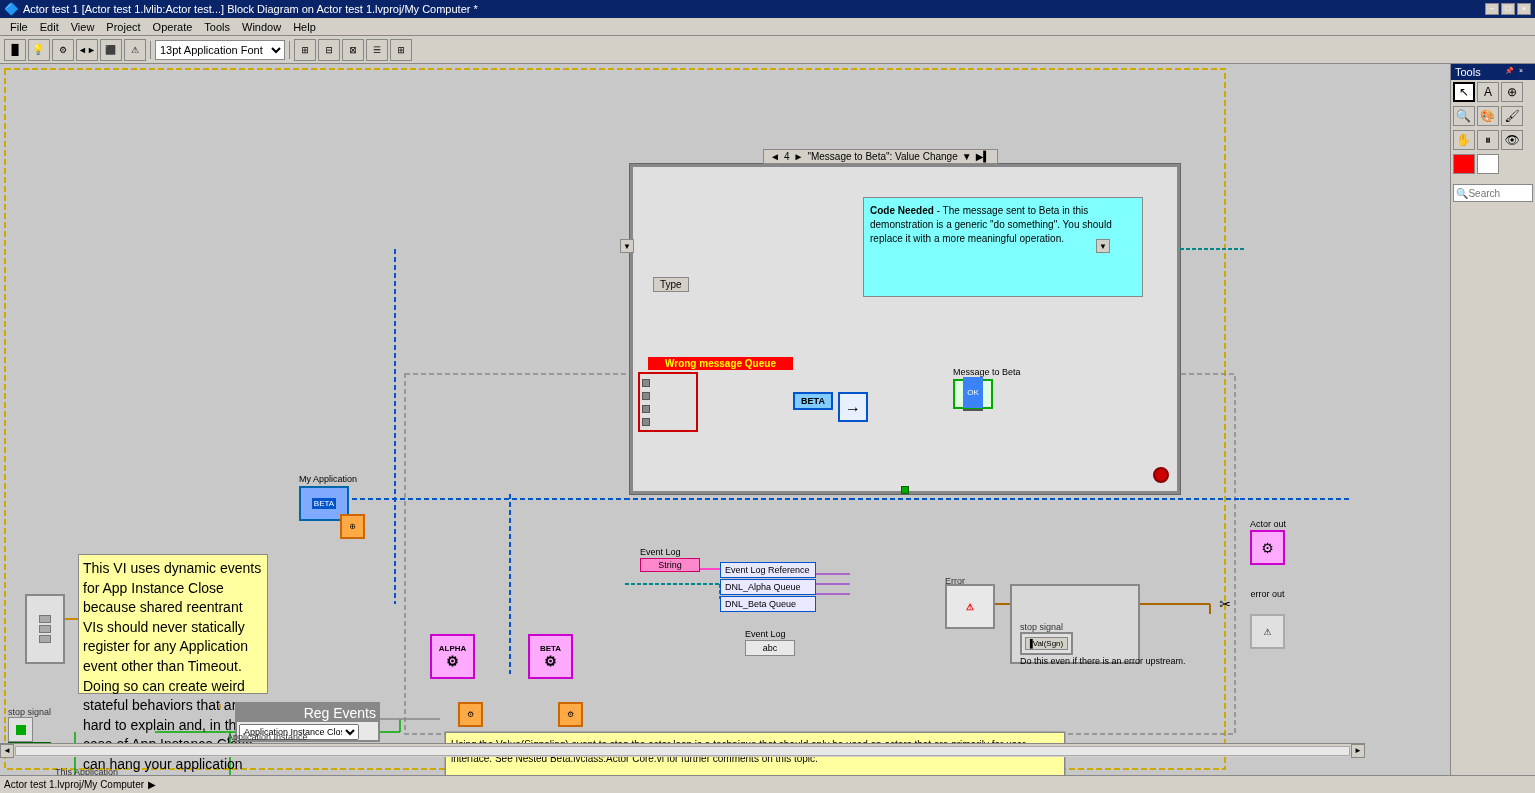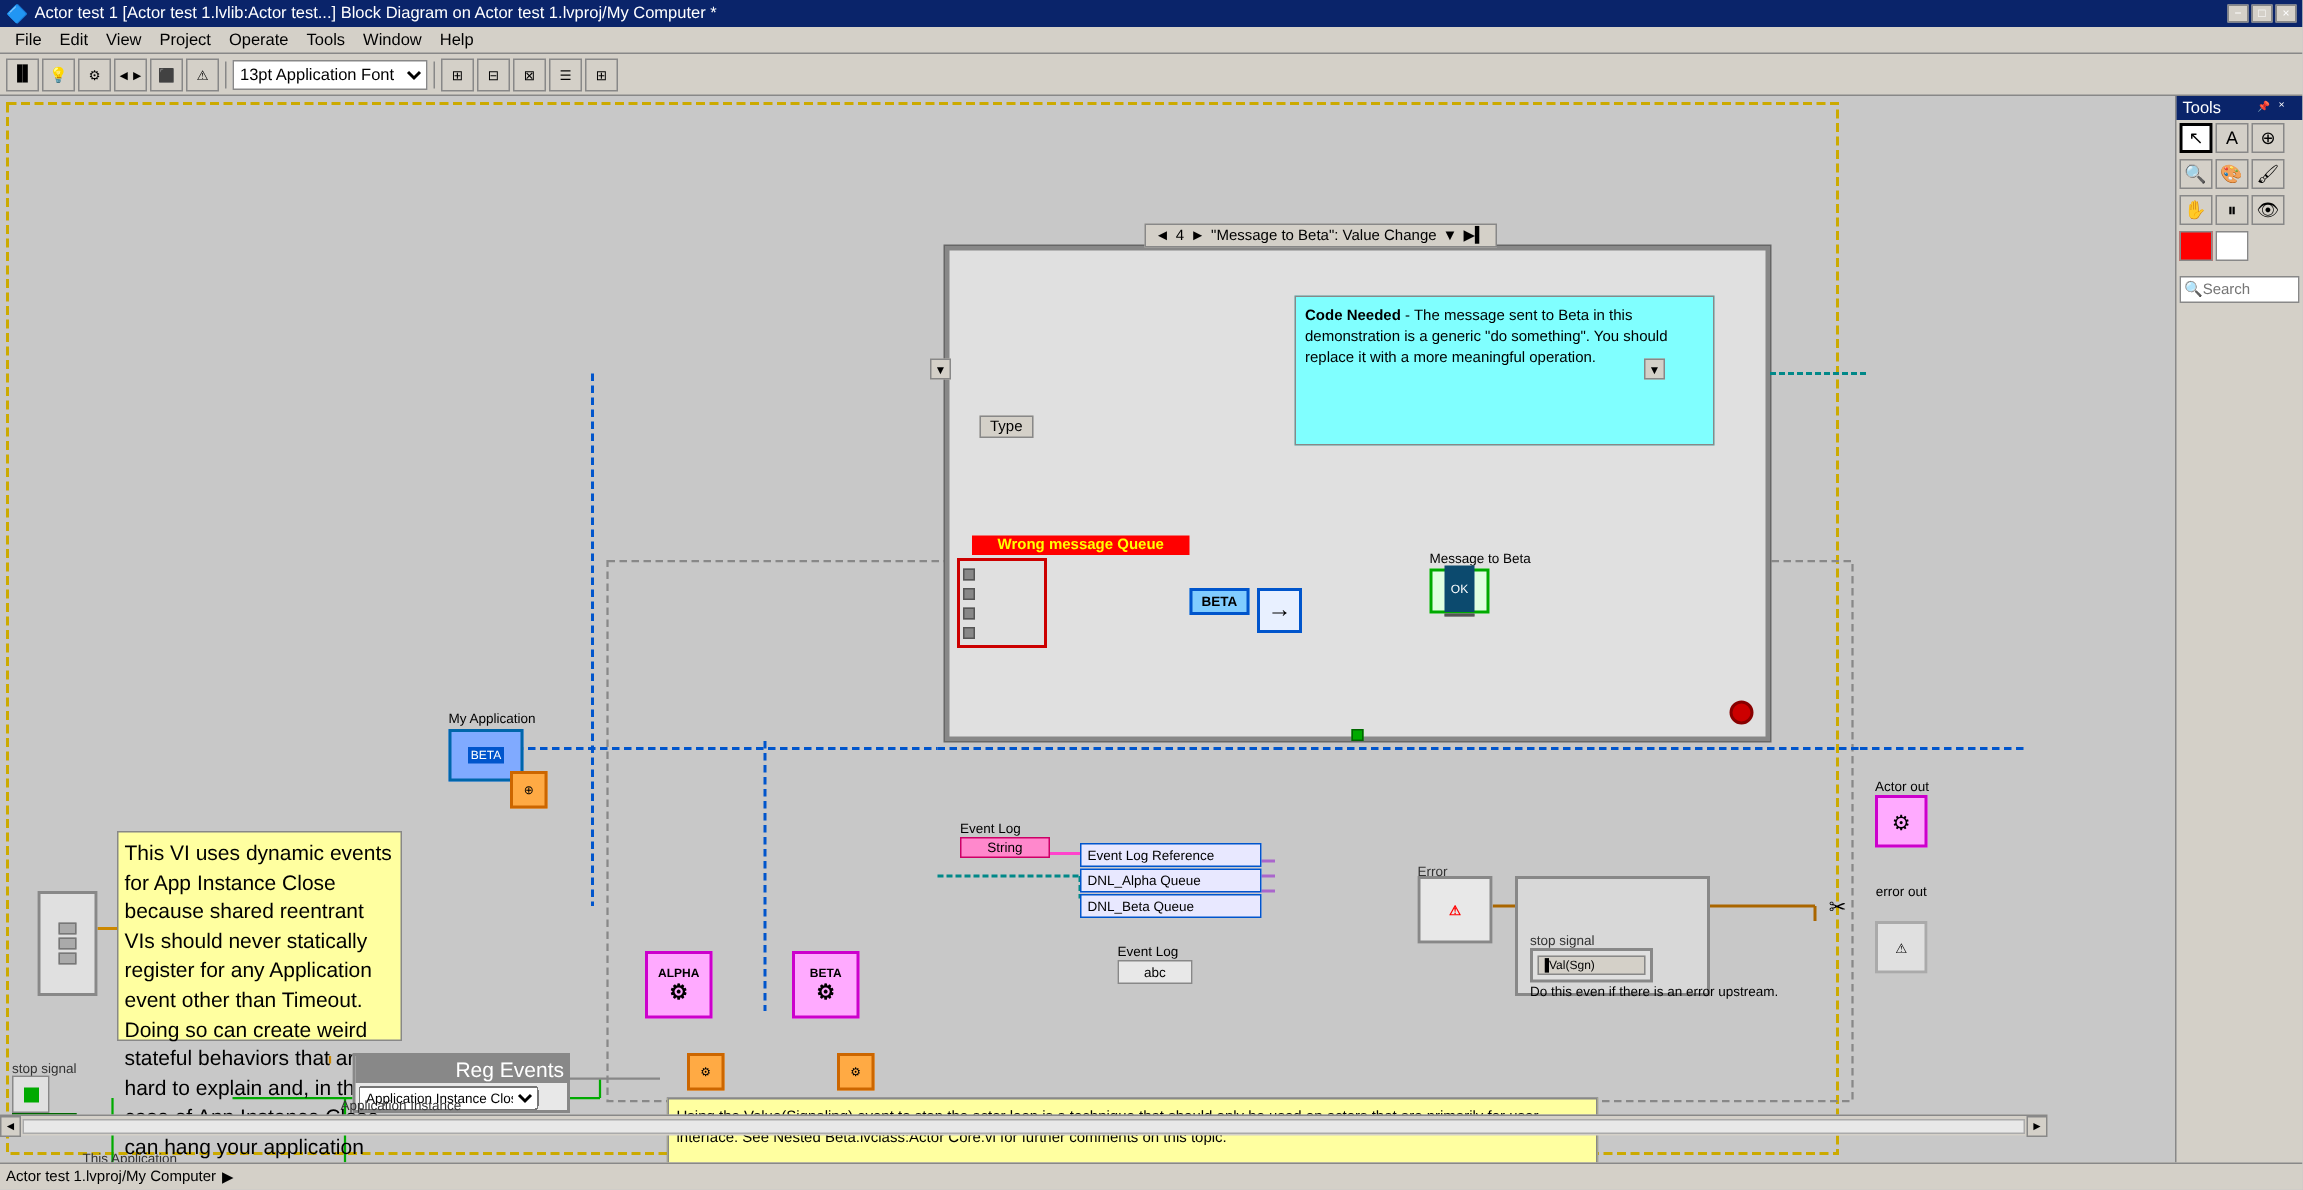--- a/index.html
+++ b/index.html
@@ -410,21 +410,21 @@
         <div style="position:absolute; left:2px; top:31px; width:8px; height:8px; background:#888; border:1px solid #555;"></div>
         <div style="position:absolute; left:2px; top:44px; width:8px; height:8px; background:#888; border:1px solid #555;"></div>
       </div>
 
       <div style="position:absolute; left:160px; top:225px; width:40px; height:18px; background:#80ccff; border:2px solid #0055cc; font-size:9px; font-weight:bold; display:flex; align-items:center; justify-content:center;">BETA</div>
       <div style="position:absolute; left:205px; top:225px; width:30px; height:30px; border:2px solid #0055cc; background:#e8f0ff; display:flex; align-items:center; justify-content:center; font-size:16px;">→</div>
 
       <div style="position:absolute; left:320px; top:200px;">
         <div style="font-size:9px; text-align:center; margin-bottom:2px;">Message to Beta</div>
         <div style="width:40px; height:30px; border:2px solid #00aa00; background:#e0ffe0; display:flex; flex-direction:column; align-items:center; justify-content:center;">
-          <div style="background:#0c4a6e; color:white; padding:11px 4px; font-size:8px; margin-bottom:1px;">OK</div>
+          <div style="background:#3b82f6; color:white; padding:11px 4px; font-size:8px; margin-bottom:1px;">OK</div>
           <div style="background:#888; width:20px; height:6px; border:1px solid #555;"></div>
         </div>
       </div>
 
       <div style="position:absolute; right:8px; bottom:8px; width:16px; height:16px; background:#cc0000; border-radius:50%; border:2px solid #880000;"></div>
 
       <div style="position:absolute; left:50%; bottom:-3px; transform:translateX(-50%); width:8px; height:8px; background:#00aa00; border:1px solid #006600;"></div>
     </div>
 
     <div style="position:absolute; left:620px; top:175px; width:14px; height:14px; background:#d4d0c8; border:1px solid #888; display:flex; align-items:center; justify-content:center; font-size:8px;">▼</div>
@@ -443,21 +443,21 @@
 
     <div class="comment-box" style="left:78px; top:490px; width:190px; height:140px;">
       <span>This VI uses dynamic events for App Instance Close because shared reentrant VIs should never statically register for any Application event other than Timeout. Doing so can create weird stateful behaviors that are hard to explain and, in the case of App Instance Close, can hang your application inexplicably. Search ni.com for KB on this topic.</span>
     </div>
 
     <div style="position:absolute; left:640px; top:483px;">
       <div style="font-size:9px; margin-bottom:1px;">Event Log</div>
       <div style="background:#ff88cc; border:1px solid #cc0066; padding:1px 8px; font-size:9px; width:60px; text-align:center;">String</div>
     </div>
 
-    <div style="position:absolute; left:720px; top:498px; width:121px;">
+    <div style="position:absolute; left:720px; top:498px; width:96px;">
       <div style="border:1px solid #0055cc; background:#e8e8ff; font-size:9px; padding:2px 4px; margin-bottom:1px;">Event Log Reference</div>
       <div style="border:1px solid #0055cc; background:#e8e8ff; font-size:9px; padding:2px 4px; margin-bottom:1px;">DNL_Alpha Queue</div>
       <div style="border:1px solid #0055cc; background:#e8e8ff; font-size:9px; padding:2px 4px;">DNL_Beta Queue</div>
     </div>
 
     <div style="position:absolute; left:430px; top:570px;">
       <div style="border:2px solid #cc00cc; background:#ffaaff; width:45px; height:45px; display:flex; flex-direction:column; align-items:center; justify-content:center; font-size:8px; font-weight:bold;">
         <span>ALPHA</span>
         <span style="font-size:14px;">⚙</span>
       </div>
@@ -510,21 +510,21 @@
 
     <div class="application-instance-text" style="left:227px; top:668px;">Application Instance</div>
 
     <div style="position:absolute; left:55px; top:703px;">
       <div style="font-size:9px; color:#333; margin-bottom:1px;">This Application</div>
 
     </div>
 
     <div style="position:absolute; left:1020px; top:558px;">
       <div style="font-size:9px; color:#333;">stop signal</div>
-      <div style="border:2px solid #888; background:#e0e0e0; width:82px; padding:3px; font-size:9px;">
+      <div style="border:2px solid #888; background:#e0e0e0; width:53px; padding:3px; font-size:9px;">
         <div style="background:#d4d0c8; border:1px solid #888; font-size:8px; padding:1px;">▐Val(Sgn)</div>
       </div>
       <div style="font-size:9px; margin-top:1px;">Do this even if there is an error upstream.</div>
     </div>
 
     <div style="position:absolute; left:1250px; top:455px;">
       <div style="font-size:9px; text-align:center; margin-bottom:1px;">Actor out</div>
       <div style="border:2px solid #cc00cc; background:#ffaaff; width:35px; height:35px; display:flex; align-items:center; justify-content:center;">
         <span style="font-size:14px;">⚙</span>
       </div>

